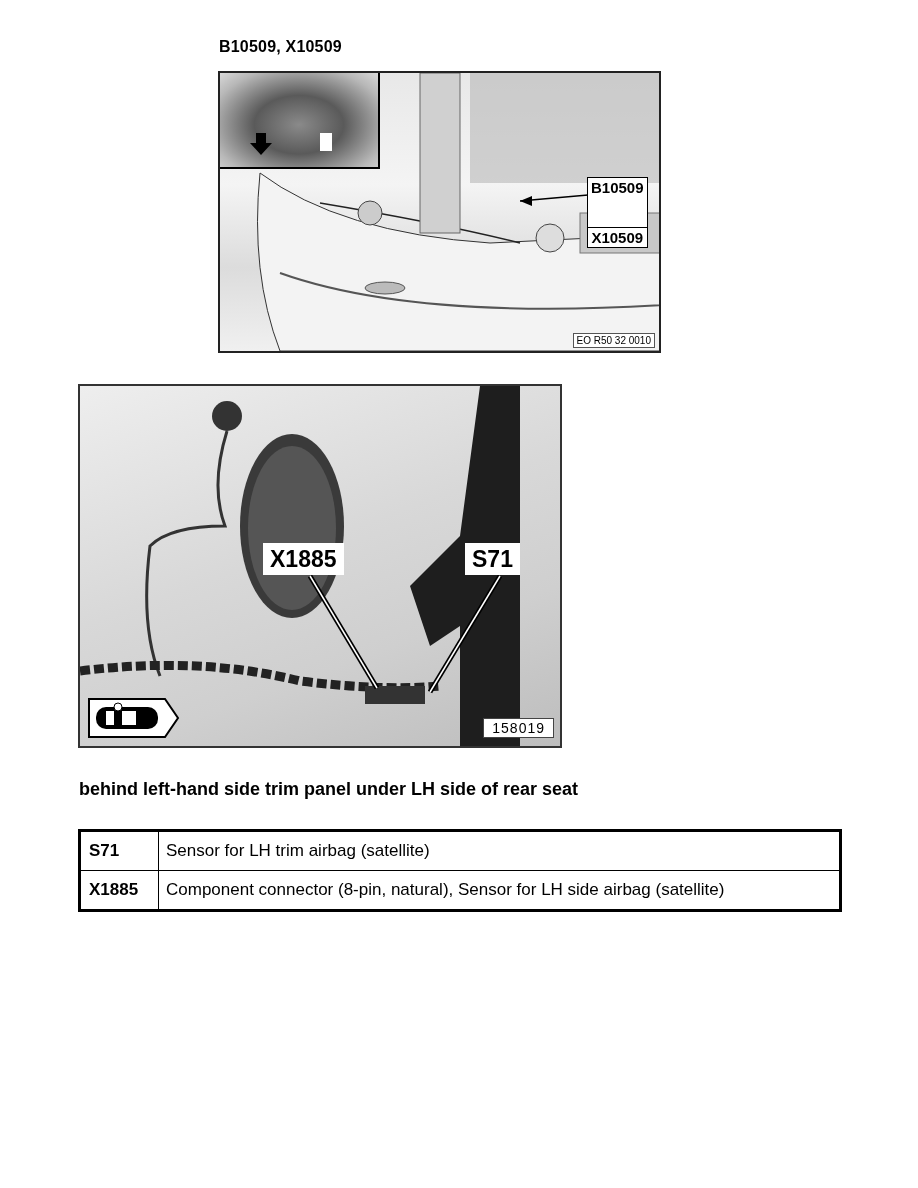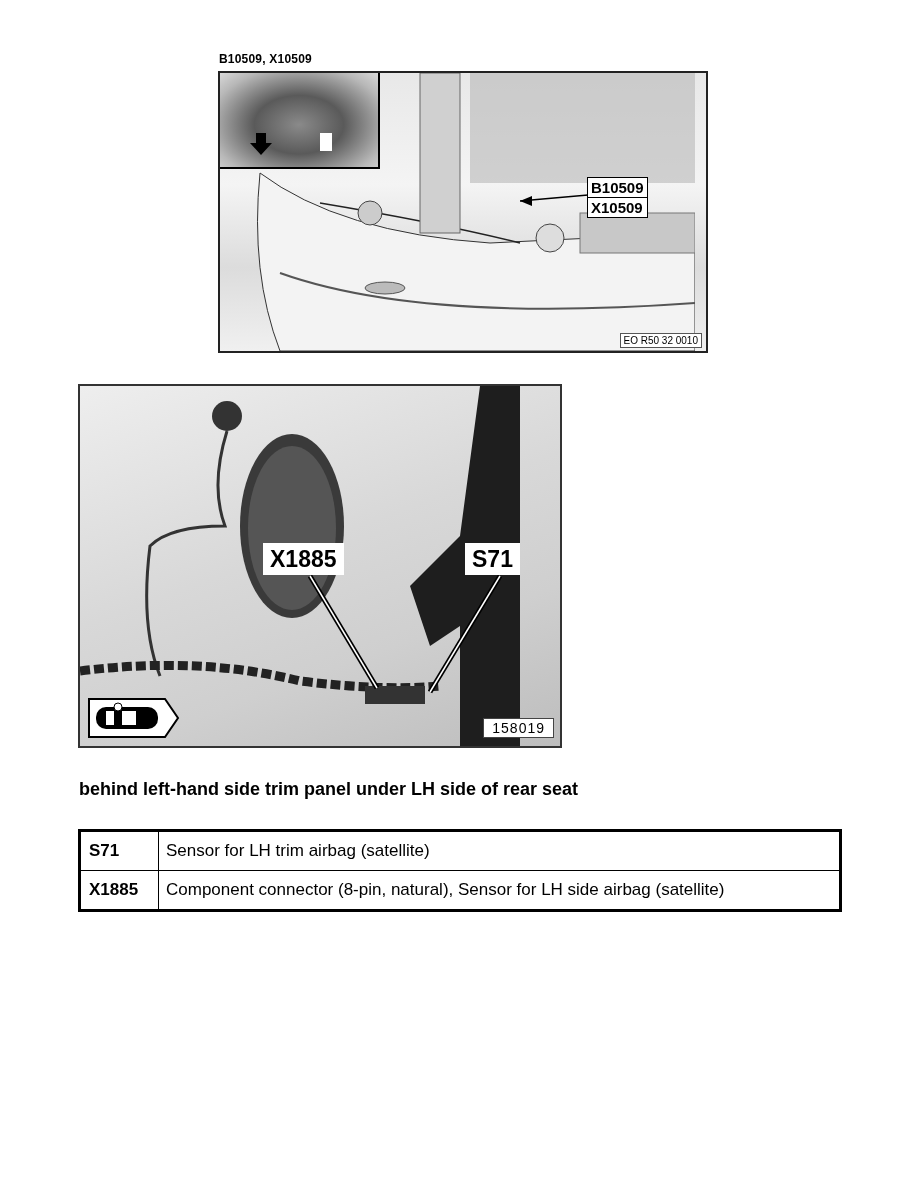--- a/index.html
+++ b/index.html
@@ -1,27 +1,27 @@
 <!DOCTYPE html>
 <html><head>
 <meta charset="utf-8">
 <style>
   html, body { margin: 0; padding: 0; background: #ffffff; }
   body { width: 918px; height: 1188px; position: relative; overflow: hidden; font-family: "Liberation Sans", sans-serif; color: #000; }
   .abs { position: absolute; }
 
-  #heading-top { left: 219px; top: 38px; font-size: 12px; font-weight: bold; letter-spacing: 0.2px; margin-top: 14px; }
+  #heading-top { left: 219px; top: 38px; font-size: 16px; font-weight: bold; letter-spacing: 0.2px; }
 
   
-  #fig1 { left: 218px; top: 71px; width: 490px; height: 282px; border: 2px solid #222; box-sizing: border-box; background: linear-gradient(180deg,#e8e8e8 0%,#f4f4f4 40%,#dcdcdc 70%,#f0f0f0 100%); overflow: hidden; }
+  #fig1 { left: 218px; top: 71px; width: 443px; height: 282px; border: 2px solid #222; box-sizing: border-box; background: linear-gradient(180deg,#e8e8e8 0%,#f4f4f4 40%,#dcdcdc 70%,#f0f0f0 100%); overflow: hidden; text-align: center; }
   #fig1 .shade { position:absolute; }
   #fig1-inset { left: 0; top: 0; width: 160px; height: 96px; border: 2px solid #000; border-left:none;border-top:none; background: radial-gradient(ellipse at 50% 55%, #8a8a8a 0%, #5a5a5a 40%, #b8b8b8 80%, #d8d8d8 100%); box-sizing: border-box; }
   #fig1-label-box { left: 367px; top: 104px; border: 1.5px solid #000; background: #fff; }
   #fig1-label-box div { font-weight: bold; font-size: 15px; padding: 1px 3px; line-height: 17px; }
-  #fig1-label-box div + div { border-top: 1.5px solid #000; }
+  #fig1-label-box div + div { border-top: 1.5px solid #000; margin-top: 30px; }
   #fig1-code { right: 4px; bottom: 3px; background: #fff; font-size: 10px; padding: 1px 3px; border: 1px solid #555; }
 
   
   #fig2 { left: 78px; top: 384px; width: 484px; height: 364px; border: 2px solid #333; box-sizing: border-box; background: linear-gradient(160deg,#eeeeee 0%,#d8d8d8 45%,#cfcfcf 70%,#bdbdbd 100%); overflow: hidden; }
   .callout { background: #fff; font-weight: bold; font-size: 23px; padding: 2px 6px; line-height: 26px; border: 1px solid #fff; }
   #fig2-code { right: 6px; bottom: 8px; background: #fff; font-size: 14px; padding: 1px 8px; border: 1px solid #444; letter-spacing: 1px; }
   #fig2-car { left: 8px; bottom: 8px; width: 92px; height: 40px; }
 
   #subheading { left: 79px; top: 779px; font-size: 18px; font-weight: bold; }
 

